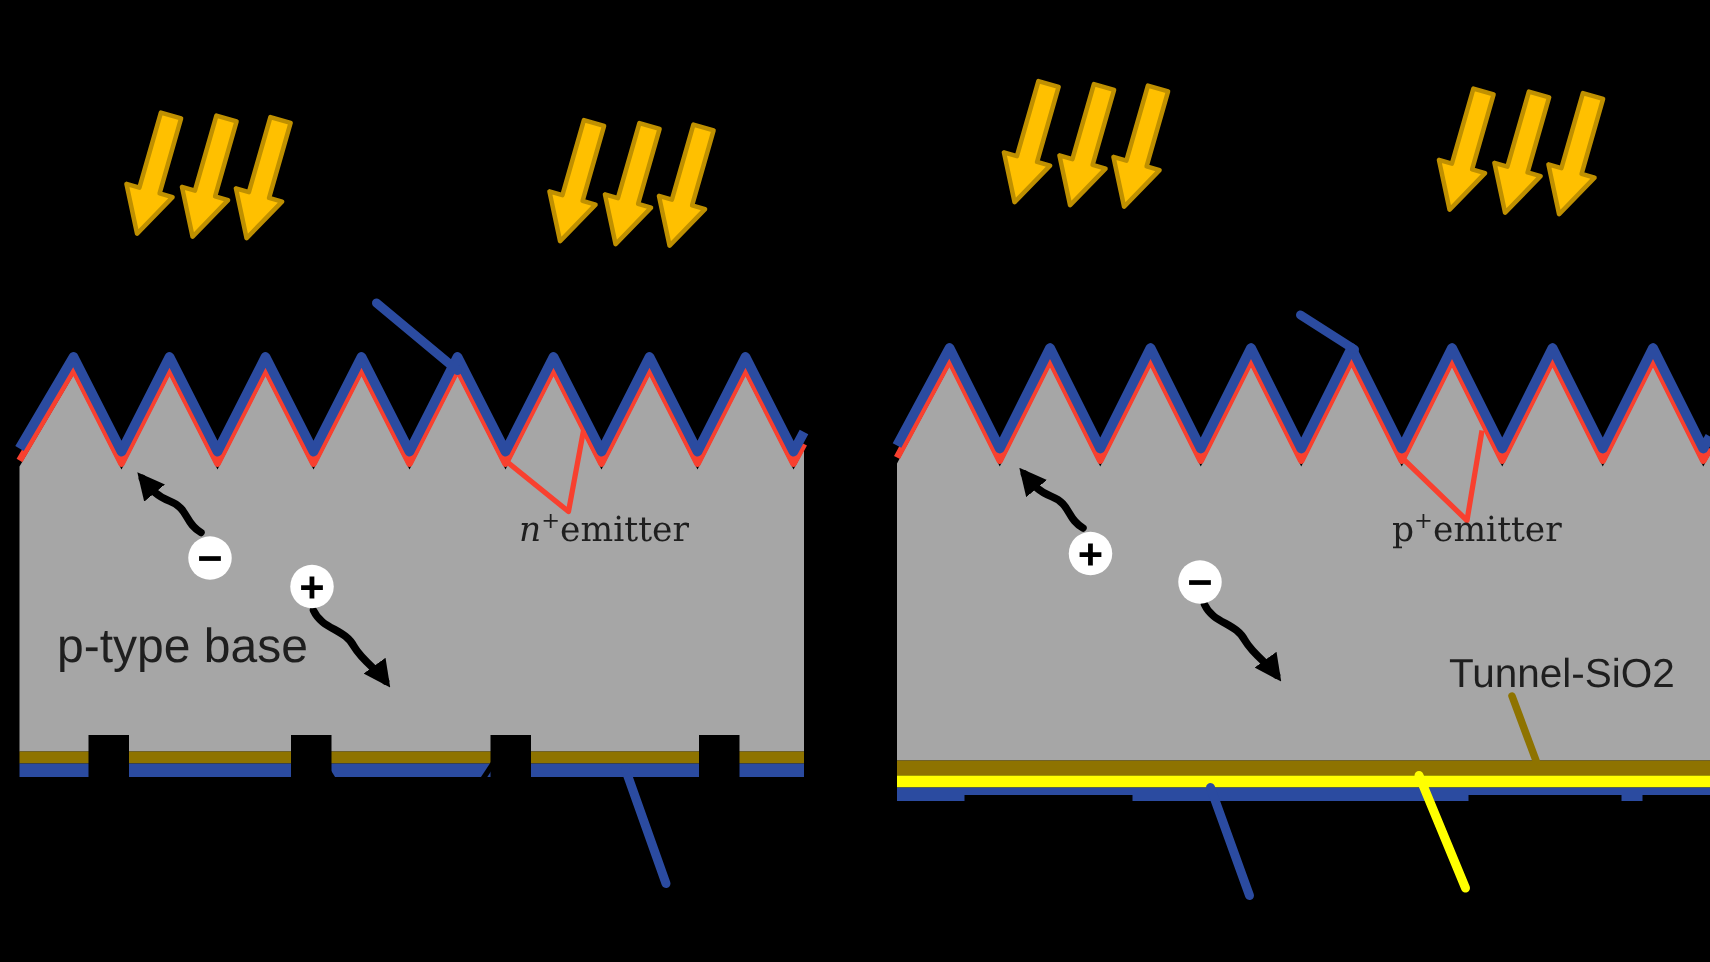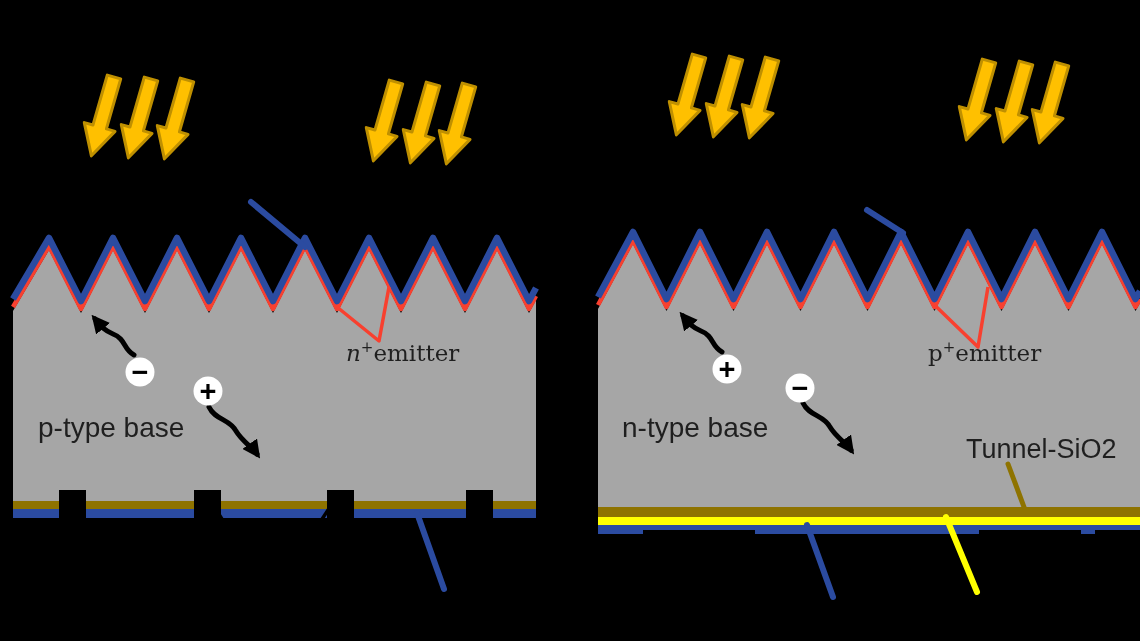--- a/index.html
+++ b/index.html
@@ -16,21 +16,21 @@
   .black-callout{stroke:#000;stroke-width:3.5;fill:none;}
   .oxide-layer{fill:var(--oxide_gold);}
   .blue-layer{fill:var(--arc_blue);}
   .yellow-layer{fill:var(--poly_yellow);}
   .contact{fill:#000;}
   .sunray{fill:var(--sun_arrow_fill);stroke:var(--sun_arrow_stroke);stroke-width:3;stroke-linejoin:round;}
   .carrier-circle{fill:var(--carrier_circle_fill);}
   .carrier-symbol{fill:var(--carrier_symbol);font-family:"Liberation Sans",sans-serif;
                   font-size:29px;font-weight:bold;text-anchor:middle;}
   .flow-arrow{stroke:#000;stroke-width:5;fill:none;stroke-linecap:round;}
-  .lbl{position:absolute;color:var(--label_dark);font-size:28px;white-space:nowrap;}
+  .lbl{position:absolute;color:var(--label_dark);font-size:32px;white-space:nowrap;}
   .lbl-serif{font-family:"DejaVu Serif",serif;font-size:23px;}
   .lbl-serif sup{font-size:15px;}
   .lbl-serif i{font-family:"DejaVu Serif",serif;}
 </style>
 </head>
 <body>
 
 <div id="canvas">
 
   <svg id="diagram-svg" width="1140" height="641" viewBox="0 0 1140 641">
@@ -130,21 +130,20 @@
       <text class="carrier-symbol" x="800" y="398">−</text>
     </g>
   </svg>
 
   <div class="lbl" style="left:38px;top:412px;">p-type base</div>
 
   <div class="lbl lbl-serif" style="left:346px;top:338px;">
     <i>n</i><sup>+</sup><span>emitter</span>
   </div>
 
-  <div class="lbl" style="left:622px;top:412px;">n-type base</div>
 
   <div class="lbl lbl-serif" style="left:928px;top:338px;">
     <span>p</span><sup>+</sup><span>emitter</span>
   </div>
 
   <div class="lbl" style="left:966px;top:434px;font-size:27px;">Tunnel-SiO2</div>
 
 </div>
 
 </body></html>

